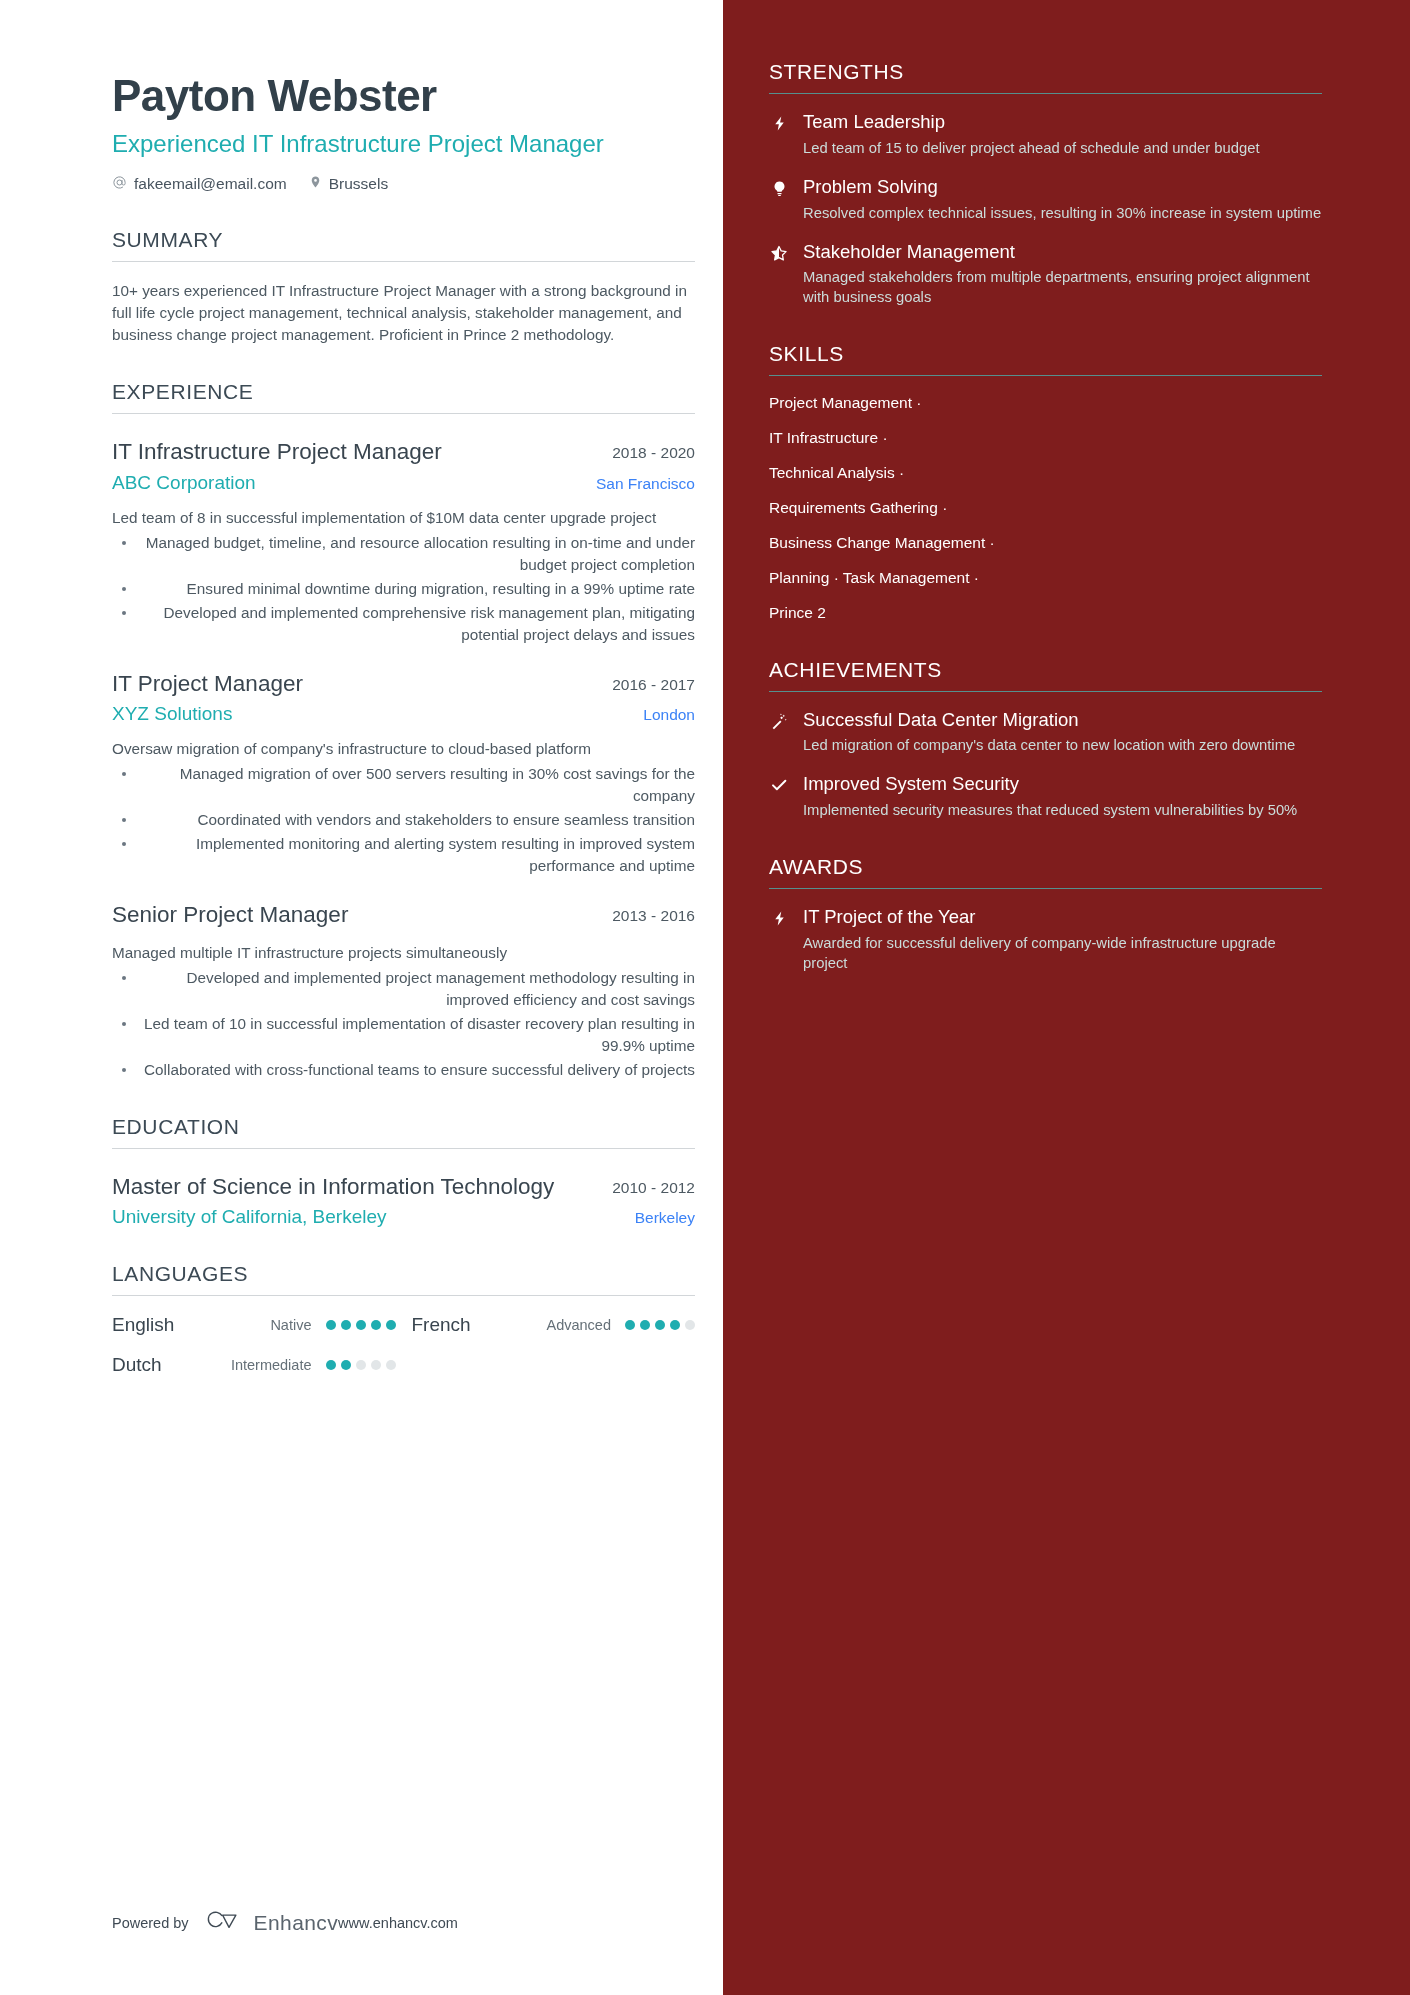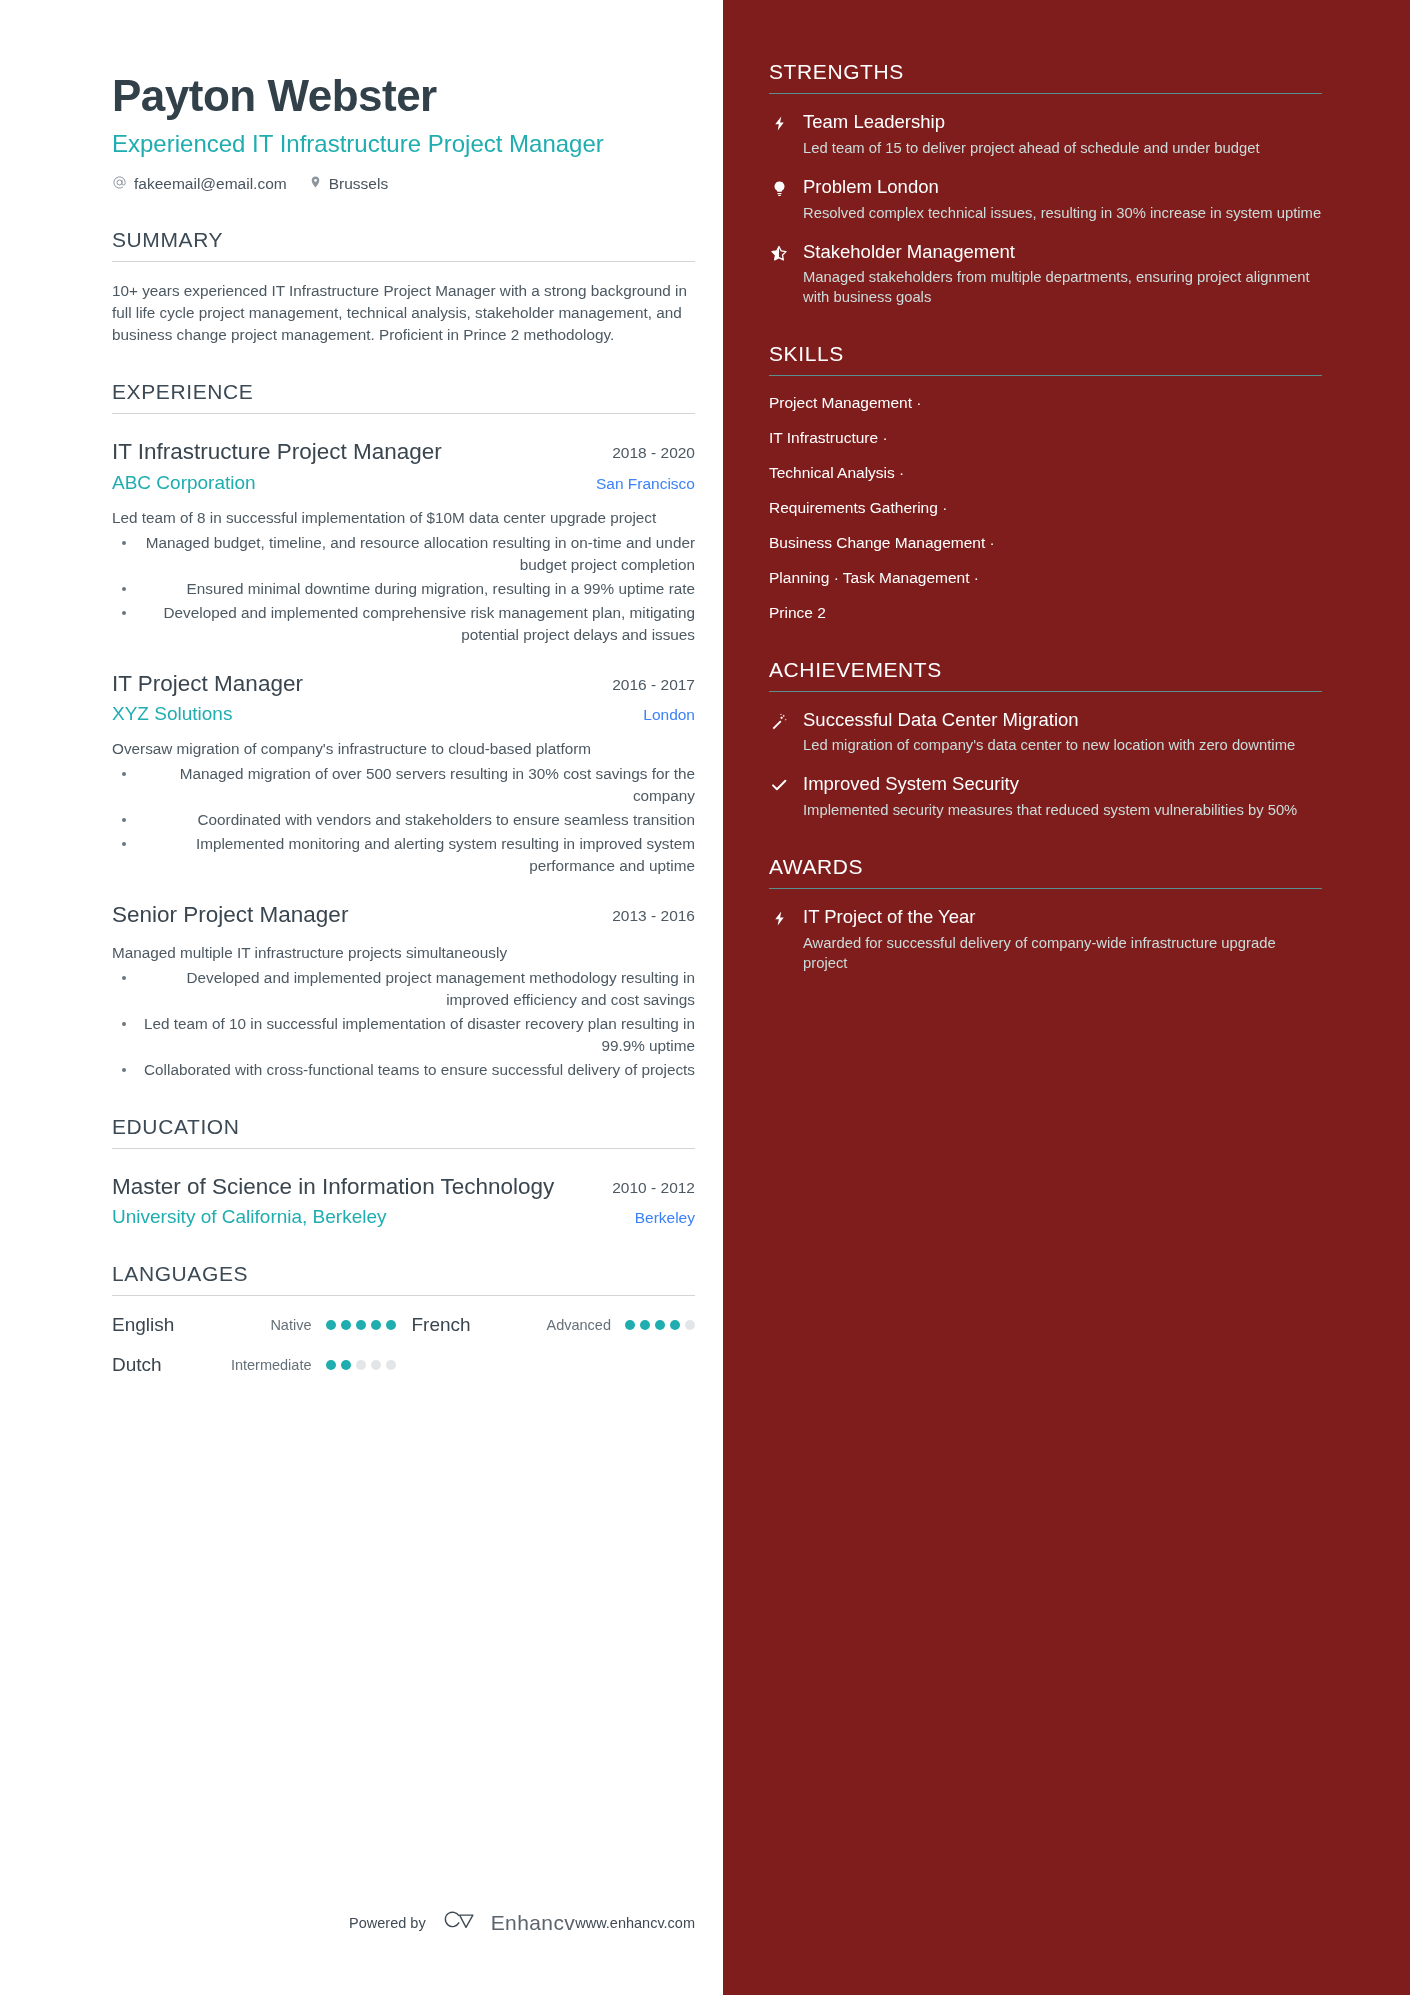--- a/index.html
+++ b/index.html
@@ -137,21 +137,21 @@
   .dot.on { background:#1fadb0; }
 
   
   .footer {
     position:absolute;
     left:112px;
     right:28px;
     bottom:58px;
     display:flex;
     align-items:center;
-    justify-content:flex-end;
+    justify-content:flex-start;
   }
   .powered { display:flex; align-items:center; gap:14px; }
   .powered-label { font-size:14.5px; color:#3f4a54; }
   .brand-mark { display:flex; align-items:center; gap:9px; }
   .brand-name { font-size:21px; color:#5a646d; letter-spacing:0.4px; }
   .footer-url { font-size:14.5px; color:#3f4a54; }
 
   
   .sidebar {
     width:687px;
@@ -389,21 +389,21 @@
             </div>
             <div class="sb-item">
               <div class="sb-icon">
                 <svg width="17" height="19" viewBox="0 0 24 24" fill="#ffffff">
                   <path d="M12 2a7 7 0 0 0-4.2 12.6c.7.5 1.1 1.2 1.2 2h6c.1-.8.5-1.5 1.2-2A7 7 0 0 0 12 2z"></path>
                   <rect x="9" y="18.4" width="6" height="1.8" rx="0.9"></rect>
                   <rect x="10" y="21" width="4" height="1.6" rx="0.8"></rect>
                 </svg>
               </div>
        <div class="sb-item-body">
-         <div class="sb-item-title">Problem London</div>
+         <div class="sb-item-title">Problem Solving</div>
          <div class="sb-item-desc">Resolved complex technical issues, resulting in 30% increase in system uptime</div>
        </div>
             </div>
             <div class="sb-item">
               <div class="sb-icon">
                 <svg width="18" height="19" viewBox="0 0 24 24" fill="none" stroke="#ffffff" stroke-width="1.7" stroke-linejoin="round">
                   <path d="M12 2.6l2.9 5.9 6.5.95-4.7 4.58 1.1 6.47L12 17.44 6.2 20.5l1.1-6.47L2.6 9.45l6.5-.95z"></path>
                   <path d="M12 2.6l-2.9 5.9-6.5.95 4.7 4.58-1.1 6.47L12 17.44z" fill="#ffffff" stroke="none"></path>
                 </svg>
               </div>

